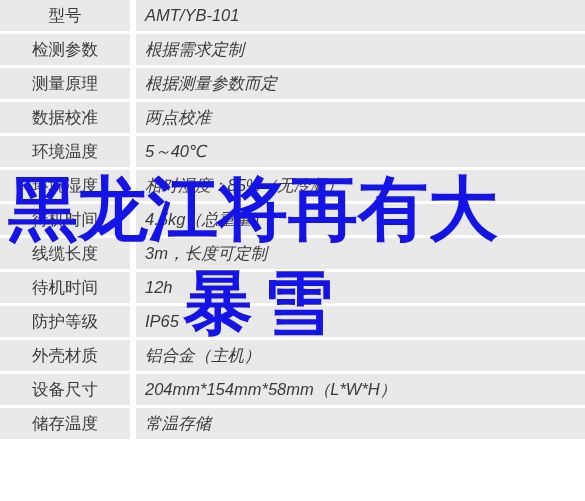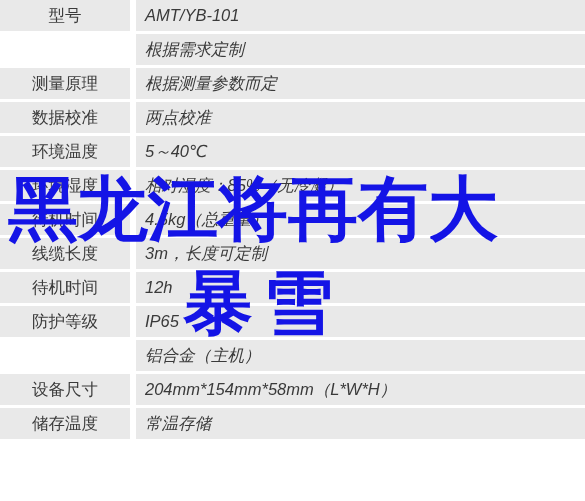--- a/index.html
+++ b/index.html
@@ -97,20 +97,21 @@
 <div id="page">
 
   <div id="spec-table">
 
     <div class="spec-row">
       <div class="cell-label">型号</div>
       <div class="cell-value">AMT/YB-101</div>
     </div>
 
     <div class="spec-row">
+      <div class="cell-label">检测参数</div>
       <div class="cell-value">根据需求定制</div>
     </div>
 
     <div class="spec-row">
       <div class="cell-label">测量原理</div>
       <div class="cell-value">根据测量参数而定</div>
     </div>
 
     <div class="spec-row">
       <div class="cell-label">数据校准</div>
@@ -141,20 +142,21 @@
       <div class="cell-label">待机时间</div>
       <div class="cell-value">12h</div>
     </div>
 
     <div class="spec-row">
       <div class="cell-label">防护等级</div>
       <div class="cell-value">IP65</div>
     </div>
 
     <div class="spec-row">
+      <div class="cell-label">外壳材质</div>
       <div class="cell-value">铝合金（主机）</div>
     </div>
 
     <div class="spec-row">
       <div class="cell-label">设备尺寸</div>
       <div class="cell-value">204mm*154mm*58mm（L*W*H）</div>
     </div>
 
     <div class="spec-row">
       <div class="cell-label">储存温度</div>

